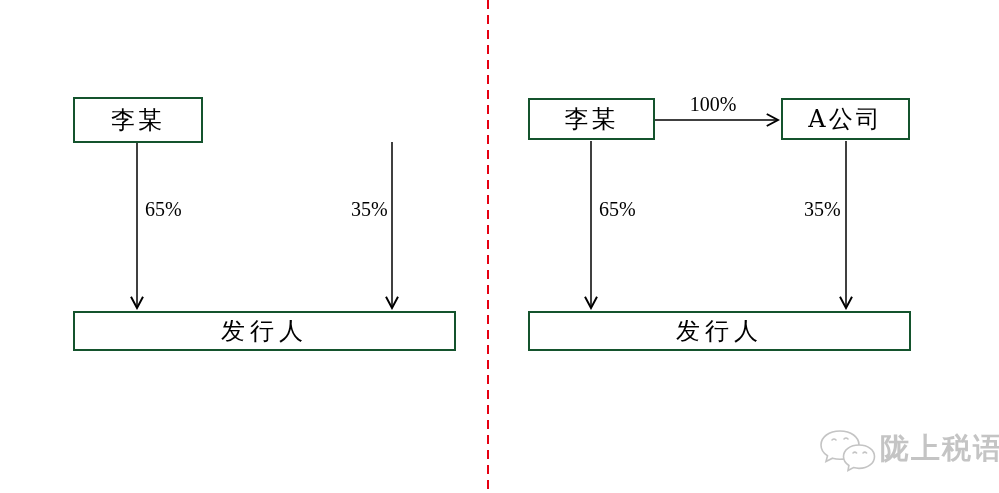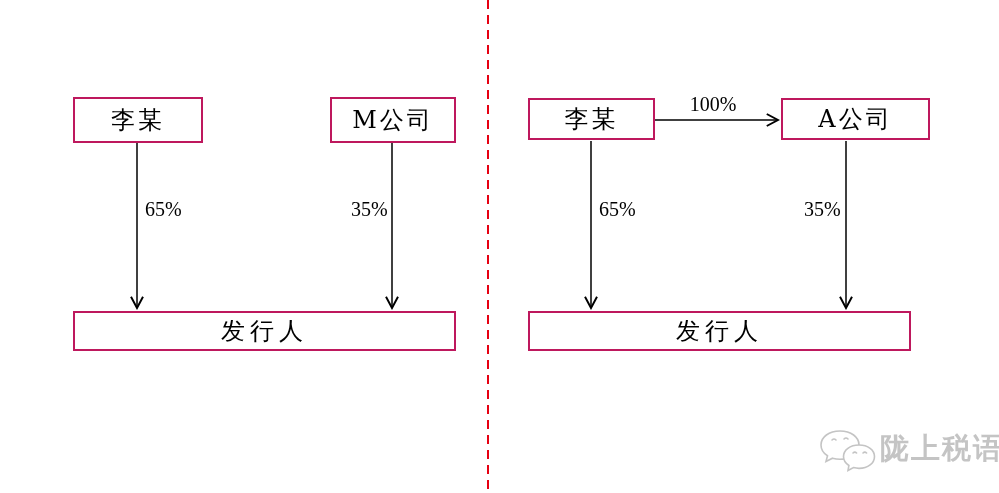--- a/index.html
+++ b/index.html
@@ -6,21 +6,21 @@
   .canvas{
     position:relative;
     width:999px;height:493px;
     background:#ffffff;
     font-family:"DejaVu Serif","Liberation Serif",serif;
     overflow:hidden;
   }
   svg.lines{position:absolute;left:0;top:0;width:999px;height:493px;}
   .node{
     position:absolute;
-    border:2px solid #be185d;
+    border:2px solid #14532d;
     background:#fff;
     display:flex;align-items:center;justify-content:center;
     font-size:24px;color:#000;
     letter-spacing:3px;
     box-sizing:border-box;
   }
   .pct{
     position:absolute;
     font-family:Liberation Serif, serif;
     font-size:20px;color:#000;
@@ -62,27 +62,26 @@
     <line x1="392" y1="142" x2="392" y2="308" stroke="#000" stroke-width="1.5" marker-end="url(#arr)"></line>
 
     <line x1="655" y1="120" x2="778" y2="120" stroke="#000" stroke-width="1.5" marker-end="url(#arr)"></line>
 
     <line x1="591" y1="141" x2="591" y2="308" stroke="#000" stroke-width="1.5" marker-end="url(#arr)"></line>
 
     <line x1="846" y1="141" x2="846" y2="308" stroke="#000" stroke-width="1.5" marker-end="url(#arr)"></line>
   </svg>
 
   <div class="node" style="left:73px;top:97px;width:130px;height:46px;">李某</div>
-  <div class="node" style="left:330px;top:97px;width:126px;height:46px;">M公司</div>
   <div class="node" style="left:73px;top:311px;width:383px;height:40px;letter-spacing:5px;">发行人</div>
   <div class="pct" style="left:145px;top:198px;">65%</div>
   <div class="pct" style="left:351px;top:198px;">35%</div>
 
   <div class="node" style="left:528px;top:98px;width:127px;height:42px;">李某</div>
-  <div class="node" style="left:781px;top:98px;width:149px;height:42px;">A公司</div>
+  <div class="node" style="left:781px;top:98px;width:129px;height:42px;">A公司</div>
   <div class="node" style="left:528px;top:311px;width:383px;height:40px;letter-spacing:5px;">发行人</div>
   <div class="pct" style="left:678px;top:93px;width:70px;text-align:center;">100%</div>
   <div class="pct" style="left:599px;top:198px;">65%</div>
   <div class="pct" style="left:804px;top:198px;">35%</div>
 
   <svg class="watermark-icon" width="62" height="48" viewBox="0 0 62 48">
     <g fill="#ffffff" stroke="#c4c4c4" stroke-width="1.6">
       <path d="M 22 4 C 11 4 3 10 3 18 C 3 22.5 5.5 26.3 9.5 28.8 L 8 34.5 L 14.5 31.2 C 16.8 31.9 19.3 32.3 22 32.3 C 33 32.3 41 26.3 41 18 C 41 10 33 4 22 4 Z"></path>
       <path d="M 41 18 C 32 18 25.5 23 25.5 29.5 C 25.5 33.2 27.6 36.4 30.9 38.5 L 30 43.5 L 35.5 40.6 C 37.2 41.1 39 41.4 41 41.4 C 50 41.4 56.5 36.2 56.5 29.5 C 56.5 23 50 18 41 18 Z"></path>
     </g>

